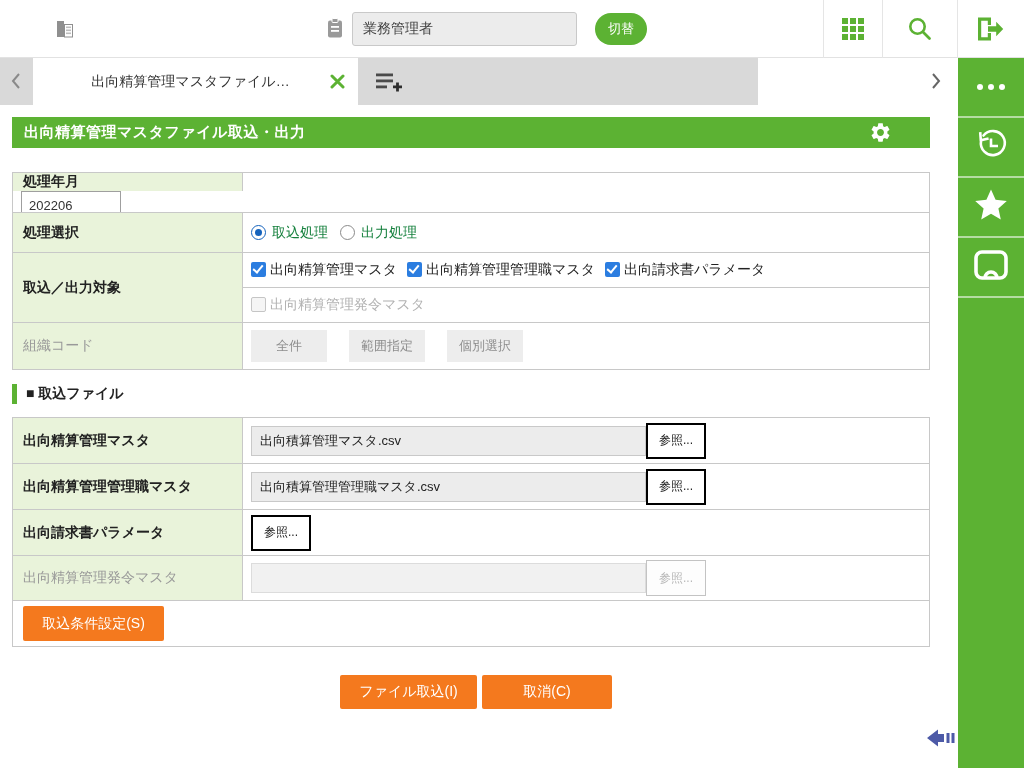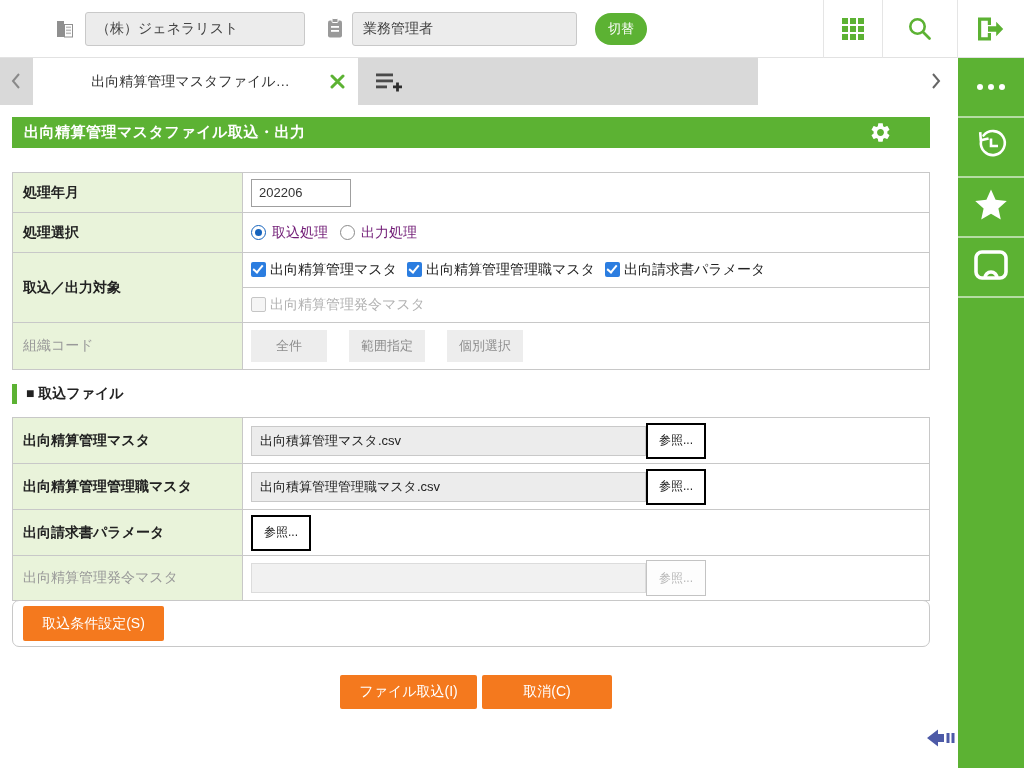--- a/index.html
+++ b/index.html
@@ -48,32 +48,32 @@
   #page-title { color:#fff; font-size:15px; font-weight:bold; letter-spacing:.5px; }
   #gear { margin-left:auto; margin-right:26px; cursor:pointer; display:flex; }
 
   
   .frow { position:absolute; left:12px; width:918px; border:1px solid #c8c8c8; background:#fff; display:flex; }
   .flabel { width:230px; background:var(--label-bg,#e9f3da); border-right:1px solid #c8c8c8;
             padding:0 10px; display:flex; align-items:center; font-size:14px; font-weight:bold; color:#222; }
   .flabel.muted { font-weight:normal; color:#999; }
   .fvalue { flex:1; display:flex; align-items:center; padding:0 8px; font-size:14px; }
 
-  #row-ym  { top:172px; height:41px; }
+  #row-ym  { top:172px; height:41px;flex-direction:column; }
   #row-sel { top:212px; height:41px; }
   #row-tgt { top:252px; height:71px; }
   #row-org { top:322px; height:48px; }
 
   #ym-input { width:100px; height:28px; border:1px solid #9f9f9f; background:#fff; font-size:13px; color:#333;
               padding:0 7px; font-family:inherit; }
 
   .radio { width:15px; height:15px; border-radius:50%; border:1px solid #8a8a8a; background:#fff; display:inline-block; position:relative; }
   .radio.checked { border-color:#1563bd; }
   .radio.checked::after { content:""; position:absolute; left:3px; top:3px; width:7px; height:7px; border-radius:50%; background:#1563bd; }
-  .ctl-label { margin:0 12px 0 6px; font-size:14px; color:#701a75; }
+  .ctl-label { margin:0 12px 0 6px; font-size:14px; color:#15803d; }
 
   .sub-rows { flex:1; display:flex; flex-direction:column; }
   .sub-row { height:35px; display:flex; align-items:center; padding:0 8px; }
   .sub-row.first { border-bottom:1px solid #c8c8c8; }
 
   .checkbox { width:15px; height:15px; background:var(--accent-blue,#2b7de0); border-radius:2px; display:inline-block; position:relative; flex:none; }
   .checkbox::after { content:""; position:absolute; left:4px; top:1px; width:4px; height:8px;
                      border-right:2px solid #fff; border-bottom:2px solid #fff; transform:rotate(40deg); }
   .checkbox.off { background:#f5f5f5; border:1px solid #c5c5c5; }
   .checkbox.off::after { display:none; }
@@ -84,21 +84,21 @@
 
   
   #section-hdr { position:absolute; left:12px; top:384px; display:flex; align-items:center; }
   #section-bar { width:5px; height:20px; background:var(--green,#5cb233); margin-right:9px; }
   #section-title { font-size:14px; font-weight:bold; color:#222; }
 
   #imp-0 { top:417px; height:47px; }
   #imp-1 { top:463px; height:47px; }
   #imp-2 { top:509px; height:47px; }
   #imp-3 { top:555px; height:46px; }
-  #row-cond { top:600px; height:47px; align-items:center;border-radius:7px; }
+  #row-cond { top:600px; height:47px; align-items:center; }
 
   .file-input { width:395px; height:30px; background:#ececec; border:1px solid #c9c9c9; font-size:13px; color:#222;
                 padding:8px 8px; font-family:inherit; }
   .file-input.disabled { background:#f1f1f1; border-color:#dcdcdc; }
   .browse-btn { width:60px; height:36px; background:#fff; border:2px solid #000;
                 font-size:12px; color:#222; font-family:inherit; cursor:pointer; }
   .browse-btn.disabled { border:1px solid #c3c3c3; color:#b8b8b8; cursor:default; background:#fdfdfd; }
 
   .orange-btn { background:var(--orange,#f4791e); color:#fff; border:none; border-radius:2px;
                 font-size:14px; font-family:inherit; cursor:pointer; }
@@ -114,21 +114,20 @@
 <div id="header">
   <span class="hicon" id="company-icon">
     <svg width="22" height="22" viewBox="0 0 22 22">
         <rect x="3" y="3" width="7" height="16" fill="#8f8f8f"></rect>
         <rect x="10.5" y="6.5" width="8" height="12.5" fill="#fff" stroke="#8f8f8f"></rect>
         <rect x="12" y="8.5" width="5" height="1.6" fill="#bdbdbd"></rect>
         <rect x="12" y="11.5" width="5" height="1.6" fill="#bdbdbd"></rect>
         <rect x="12" y="14.5" width="5" height="1.6" fill="#bdbdbd"></rect>
       </svg>
   </span>
-  <input id="company-input" class="hdr-input" readonly="" value="（株）ジェネラリスト" style="">
   <span class="hicon" id="role-icon">
     <svg width="18" height="23" viewBox="0 0 18 23">
         <rect x="2" y="3.5" width="14" height="17" rx="2" fill="#9a9a9a"></rect>
         <rect x="6" y="1.5" width="6" height="4" rx="1" fill="#9a9a9a" stroke="#fff"></rect>
         <rect x="5" y="9" width="8" height="1.8" fill="#fff"></rect>
         <rect x="5" y="13" width="8" height="1.8" fill="#fff"></rect>
       </svg>
   </span>
   <input id="role-input" class="hdr-input" readonly="" value="業務管理者" style="">
   <button id="switch-btn">切替</button>

